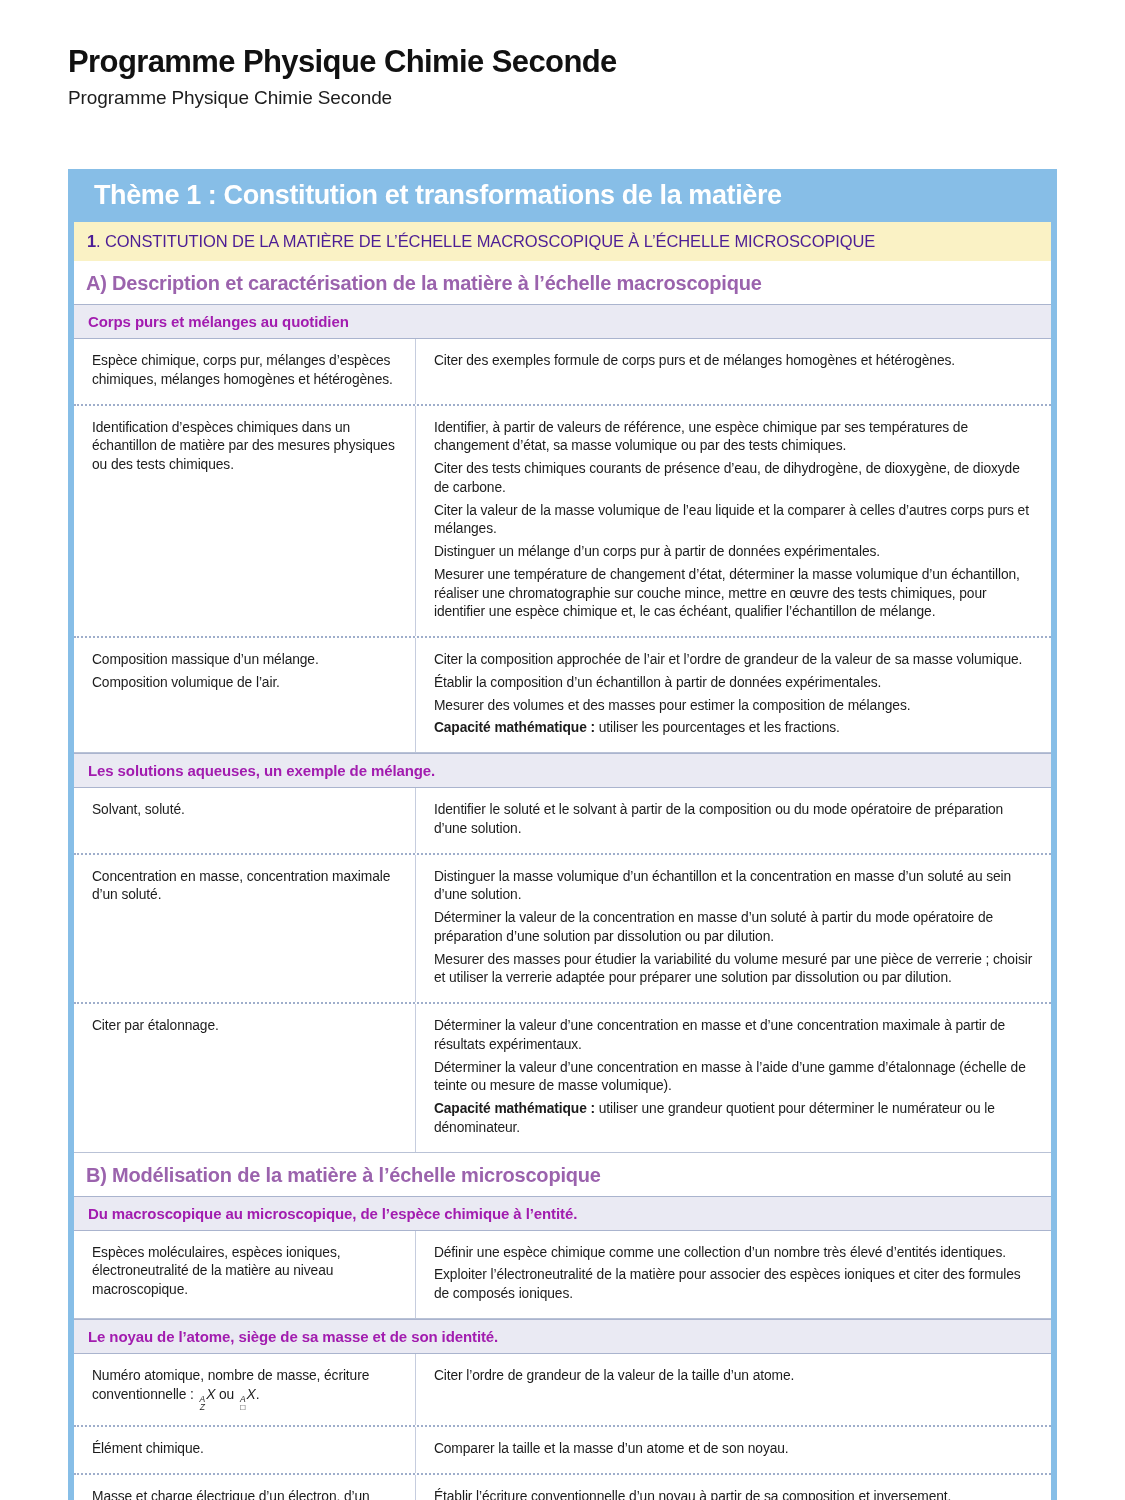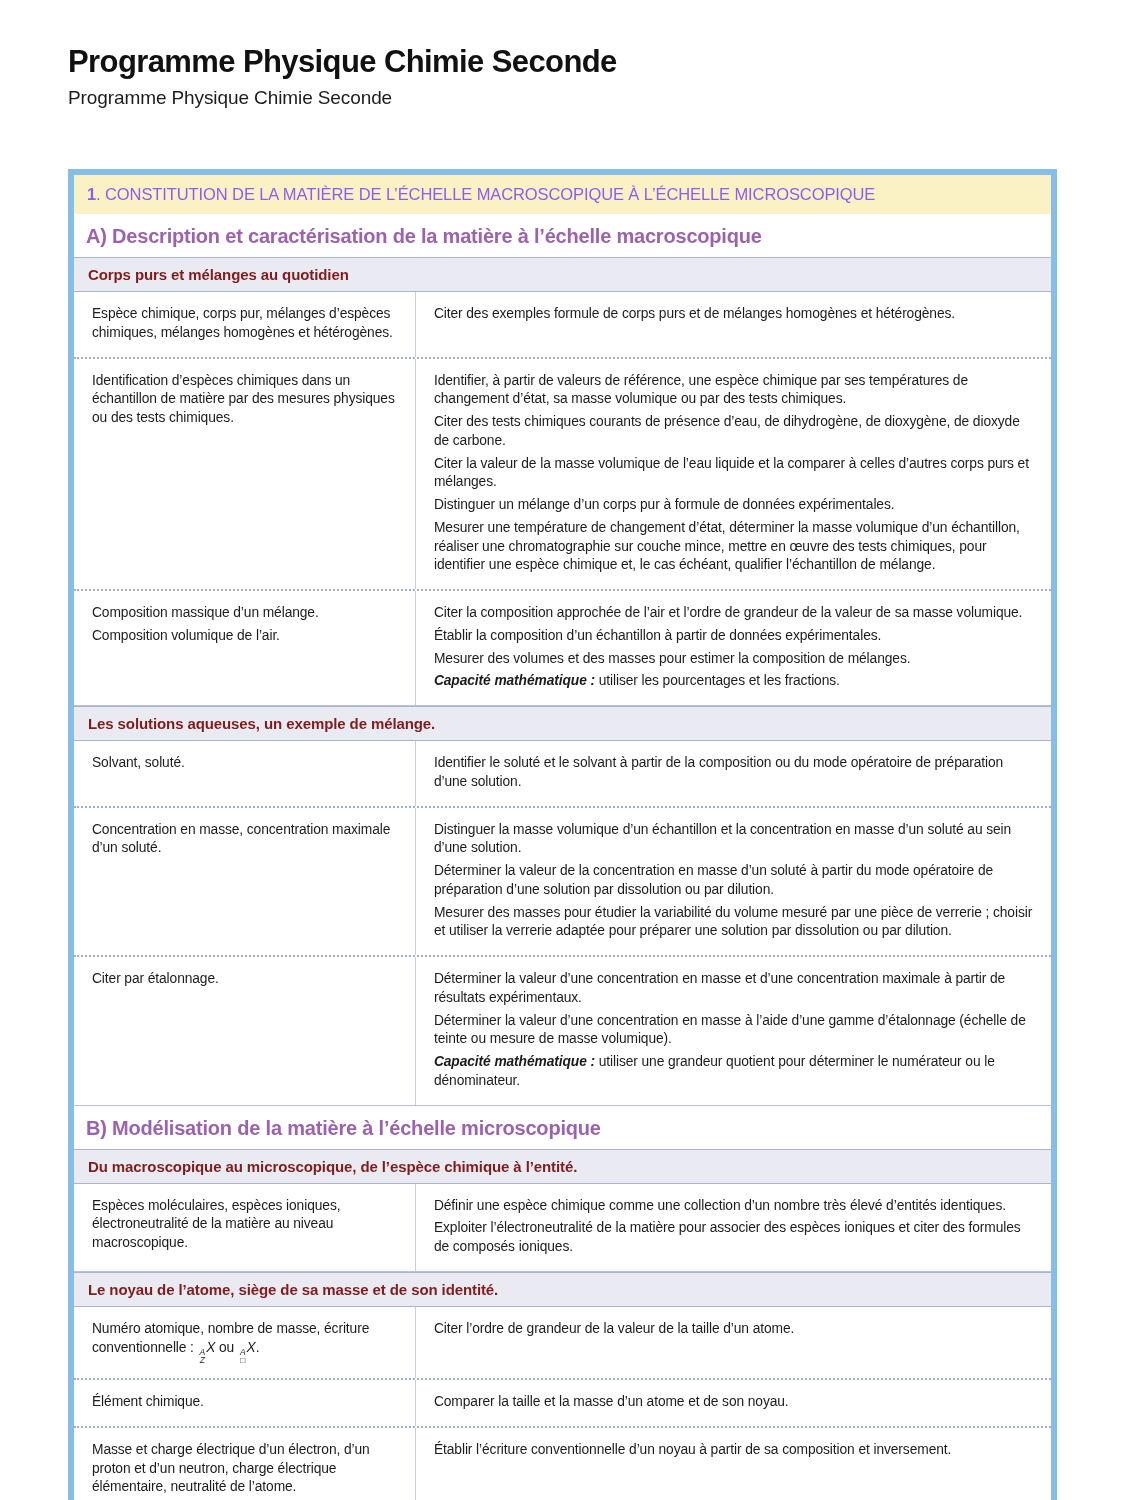--- a/index.html
+++ b/index.html
@@ -37,59 +37,59 @@
     background: #87BEE7;
     color: #ffffff;
     font-size: 27px;
     font-weight: 800;
     letter-spacing: -0.4px;
     padding: 5px 20px 11px 20px;
   }
   .part-band {
     background: #FAF2C5;
     font-size: 16.5px;
-    color: #8b5cf6;
+    color: #4c1d95;
     padding: 10px 13px;
   }
   .part-band .num { font-weight: 800; }
 
   .section-heading {
     color: #9B63AD;
     font-size: 20px;
     font-weight: 700;
     letter-spacing: -0.2px;
     padding: 11px 12px 9px 12px;
     background: #ffffff;
   }
 
   .group { border-bottom: 1px solid #B9C2D6; }
   .group-band {
     background: #EAEAF3;
     border-top: 1px solid #AAB4CE;
     border-bottom: 1px solid #AAB4CE;
     font-weight: 700;
     font-size: 15px;
-    color: #7f1d1d;
+    color: #a21caf;
     padding: 8px 14px;
   }
   .t-row {
     display: grid;
     grid-template-columns: 35% 1fr;
   }
   .t-row + .t-row { border-top: 2px dotted #9FAECB; }
   .cell {
     padding: 9px 14px 10px 14px;
     font-size: 13.8px;
     line-height: 1.36;
     vertical-align: top;
   }
   .cell-left { border-right: 1px solid #C6CDDE; }
   .ln { margin: 4px; }
   .it { }
-  .lead { font-weight: 700; font-style: italic; }
+  .lead { font-weight: 700; }
 
   
   .nuclide {
     display: inline-flex;
     flex-direction: column;
     align-items: center;
     vertical-align: -0.4em;
     line-height: 0.95;
     font-size: 0.62em;
     font-style: italic;
@@ -101,20 +101,21 @@
 </head>
 <body>
 
 <div class="page">
 
   <h1 class="doc-title">Programme Physique Chimie Seconde</h1>
   <div class="doc-subtitle">Programme Physique Chimie Seconde</div>
 
   <div class="theme-block">
 
+    <div class="theme-banner">Thème 1 : Constitution et transformations de la matière</div>
 
     <div class="part-band">
       <span class="num">1</span><span>. CONSTITUTION DE LA MATIÈRE DE L’ÉCHELLE MACROSCOPIQUE À L’ÉCHELLE MICROSCOPIQUE</span>
     </div>
 
     <h2 class="section-heading">A) Description et caractérisation de la matière à l’échelle macroscopique</h2>
 
     <div class="group">
       <div class="group-band">Corps purs et mélanges au quotidien</div>
 
@@ -128,21 +129,21 @@
       </div>
 
       <div class="t-row">
         <div class="cell cell-left">
           <p class="ln">Identification d’espèces chimiques dans un échantillon de matière par des mesures physiques ou des tests chimiques.</p>
         </div>
         <div class="cell">
           <p class="ln">Identifier, à partir de valeurs de référence, une espèce chimique par ses températures de changement d’état, sa masse volumique ou par des tests chimiques.</p>
           <p class="ln">Citer des tests chimiques courants de présence d’eau, de dihydrogène, de dioxygène, de dioxyde de carbone.</p>
           <p class="ln">Citer la valeur de la masse volumique de l’eau liquide et la comparer à celles d’autres corps purs et mélanges.</p>
-          <p class="ln">Distinguer un mélange d’un corps pur à formule de données expérimentales.</p>
+          <p class="ln">Distinguer un mélange d’un corps pur à partir de données expérimentales.</p>
           <p class="ln it">Mesurer une température de changement d’état, déterminer la masse volumique d’un échantillon, réaliser une chromatographie sur couche mince, mettre en œuvre des tests chimiques, pour identifier une espèce chimique et, le cas échéant, qualifier l’échantillon de mélange.</p>
         </div>
       </div>
 
       <div class="t-row">
         <div class="cell cell-left">
           <p class="ln">Composition massique d’un mélange.</p>
           <p class="ln">Composition volumique de l’air.</p>
         </div>
         <div class="cell">

